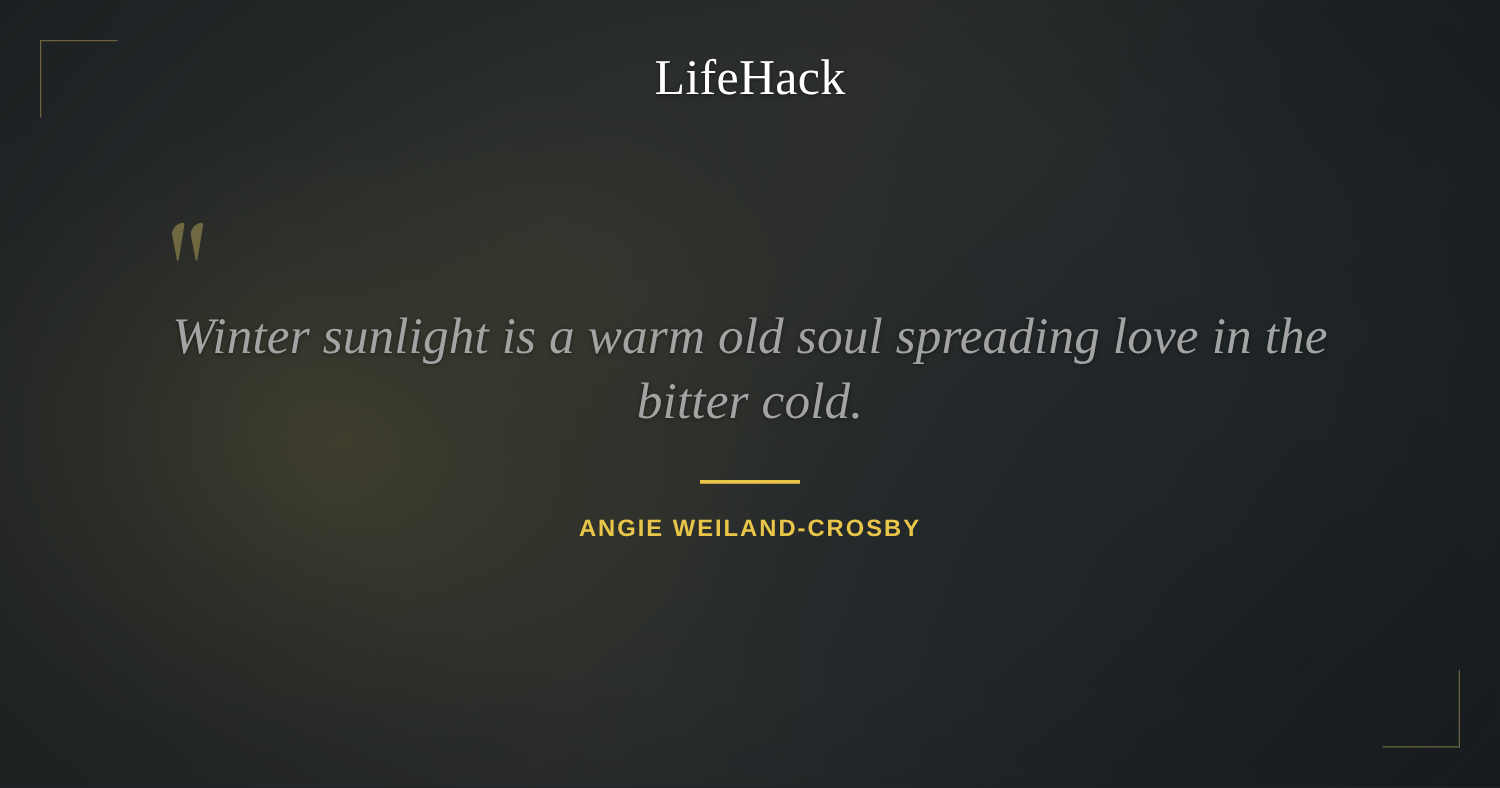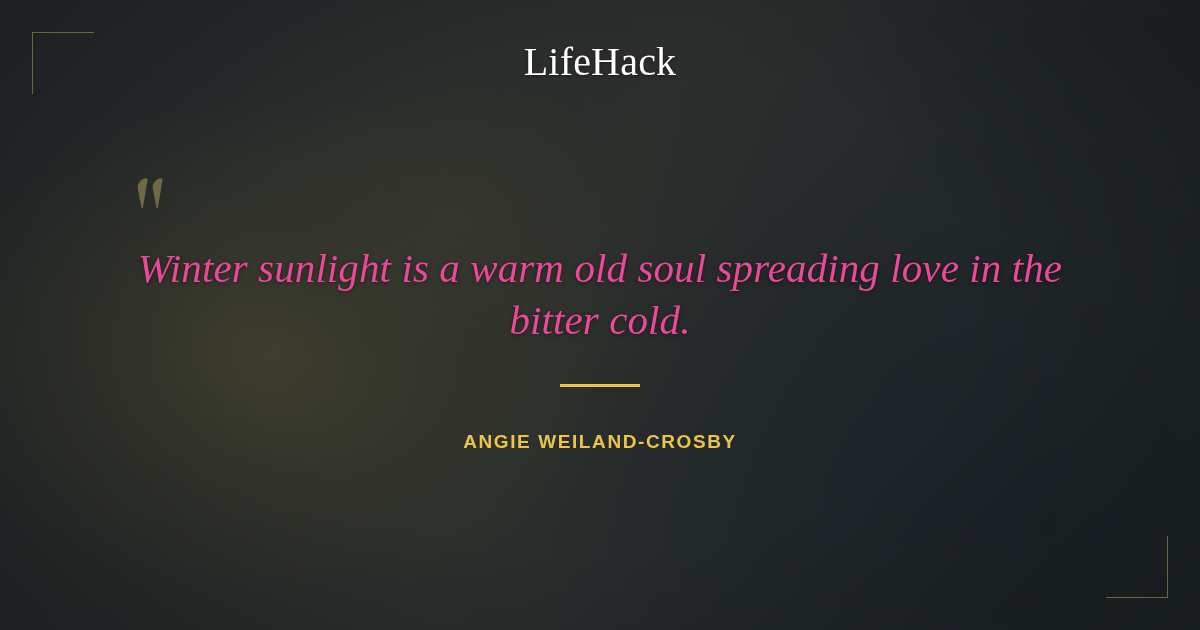--- a/index.html
+++ b/index.html
@@ -68,35 +68,35 @@
     width:44px; height:40px;
   }
 
   
   #quote-text {
     position:absolute; left:100px; top:242px; width:1000px;
     text-align:center;
     font-family:"Liberation Serif", serif;
     font-style:italic; font-weight:400;
     font-size:41px; line-height:52px;
-    color:#ec4899;
+    color:#a3a3a3;
     letter-spacing:0.1px;
     text-shadow:0 1px 4px rgba(0,0,0,0.4);
   }
 
   
   #divider {
     position:absolute; left:560px; top:384px;
     width:80px; height:3px;
     background:#e9c549;
   }
 
   
   #author {
-    position:absolute; left:0; top:431px; width:1200px;
+    position:absolute; left:0; top:413px; width:1200px;
     text-align:center;
     font-family:"Liberation Sans", sans-serif;
     font-size:19px; font-weight:700;
     letter-spacing:1.6px;
     color:#e9c549;
     text-transform:uppercase;
   }
 </style>
 </head>
 <body>

